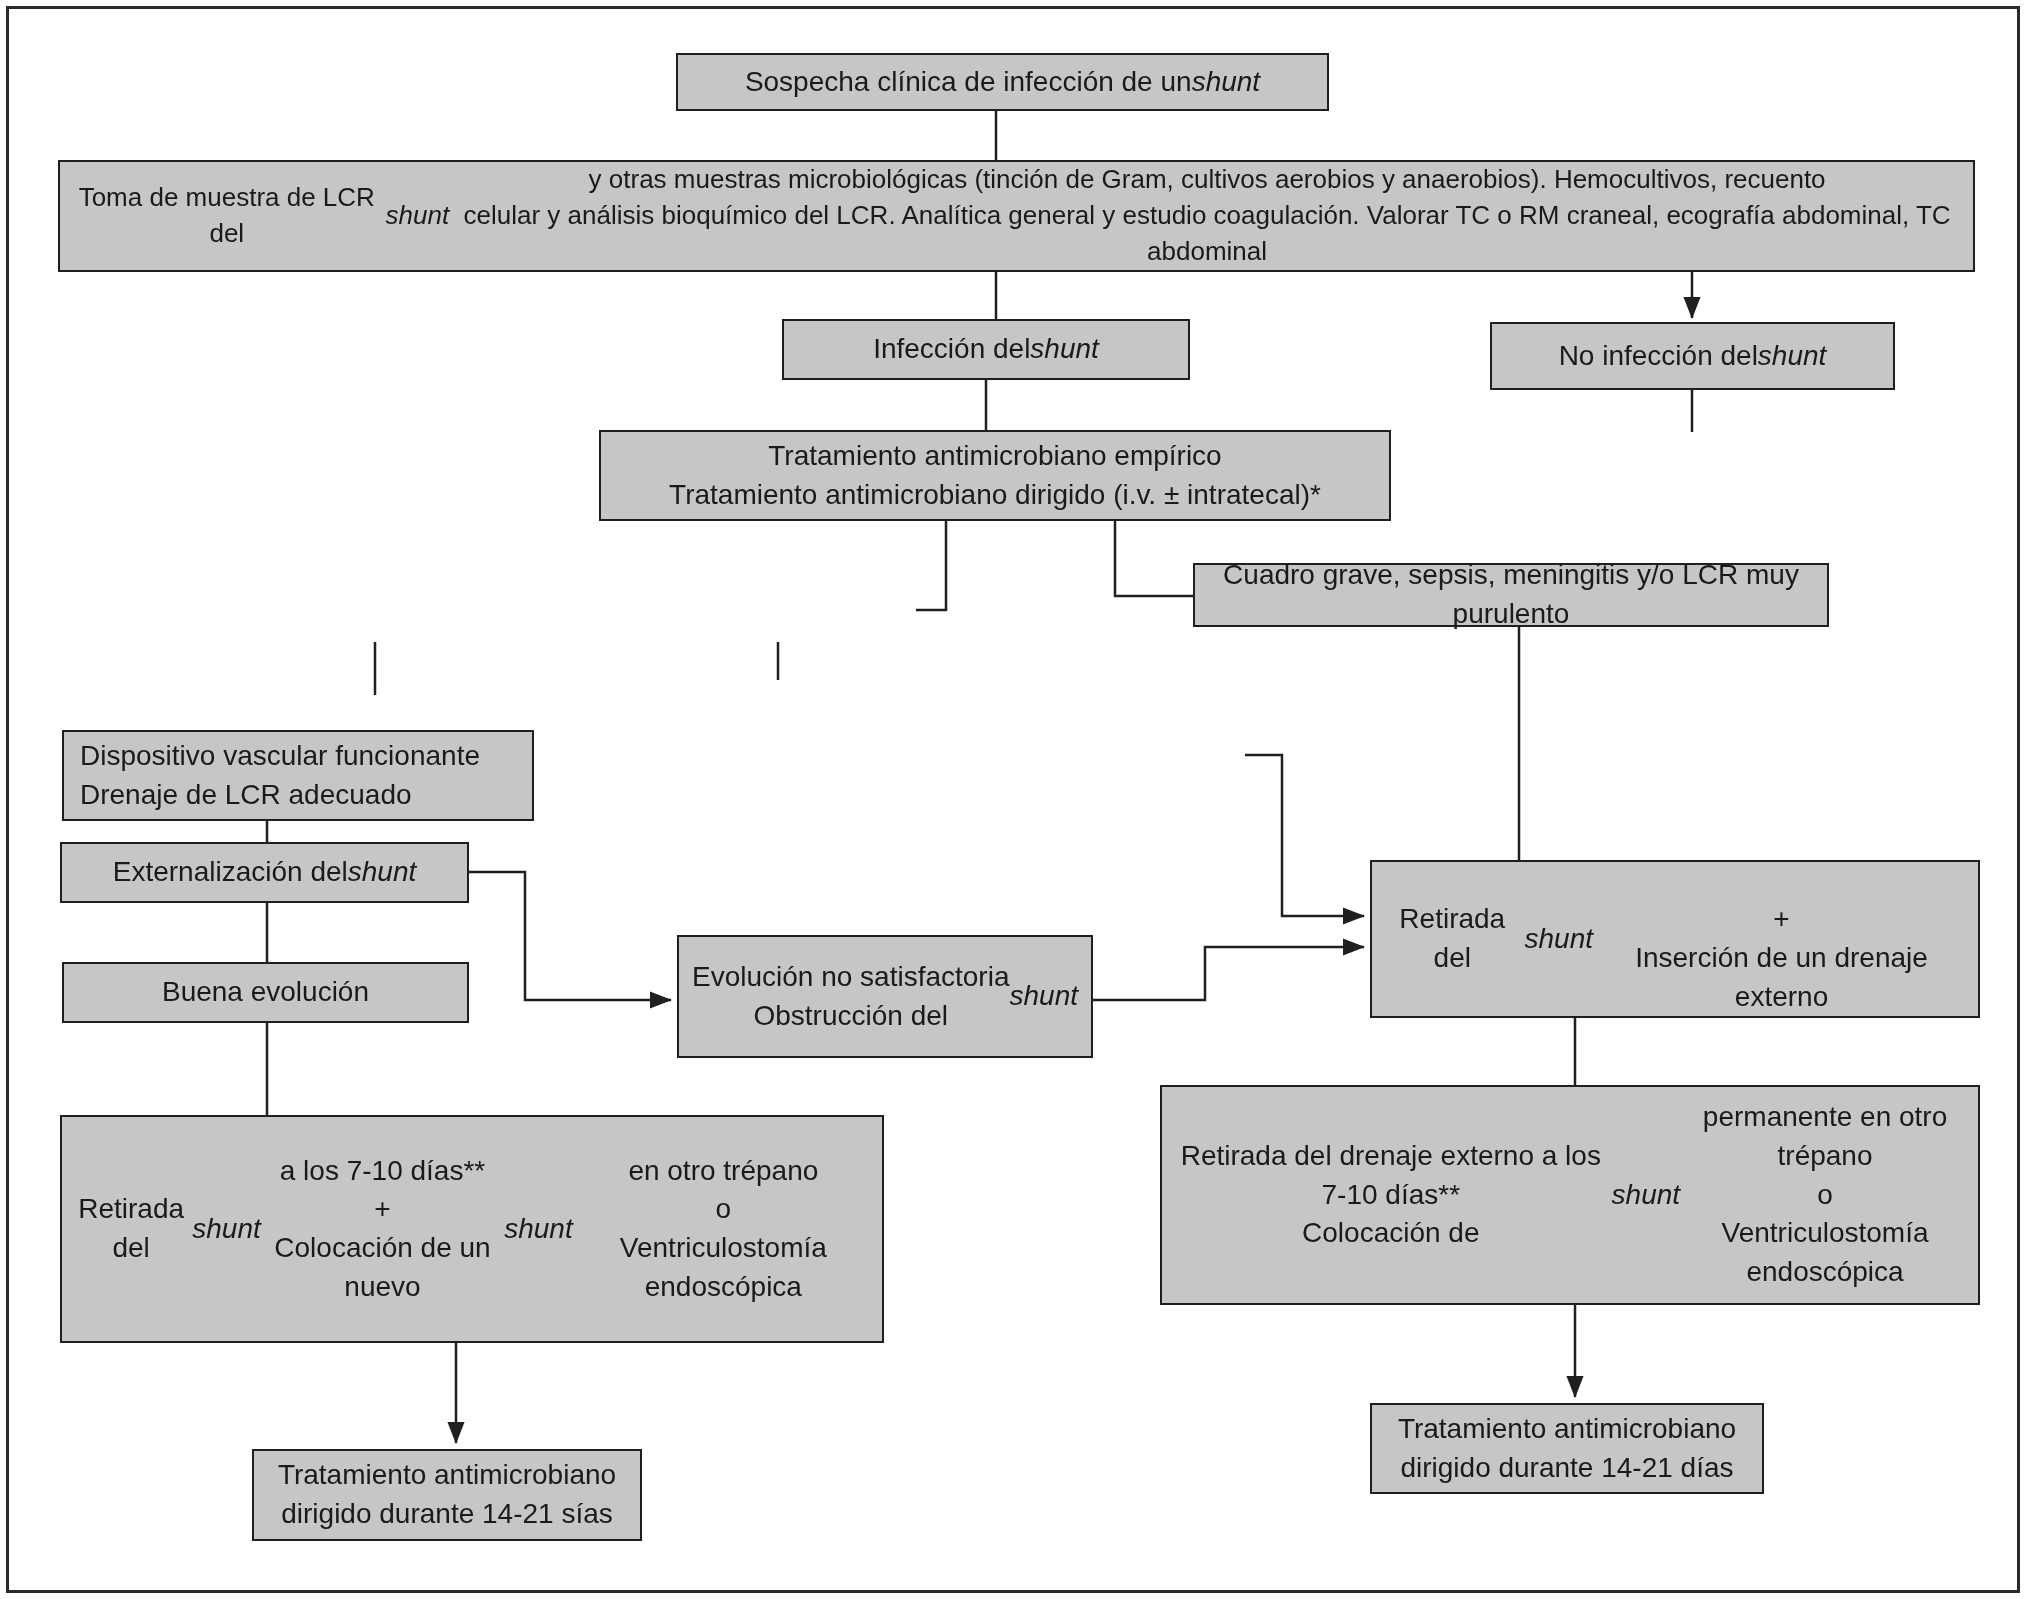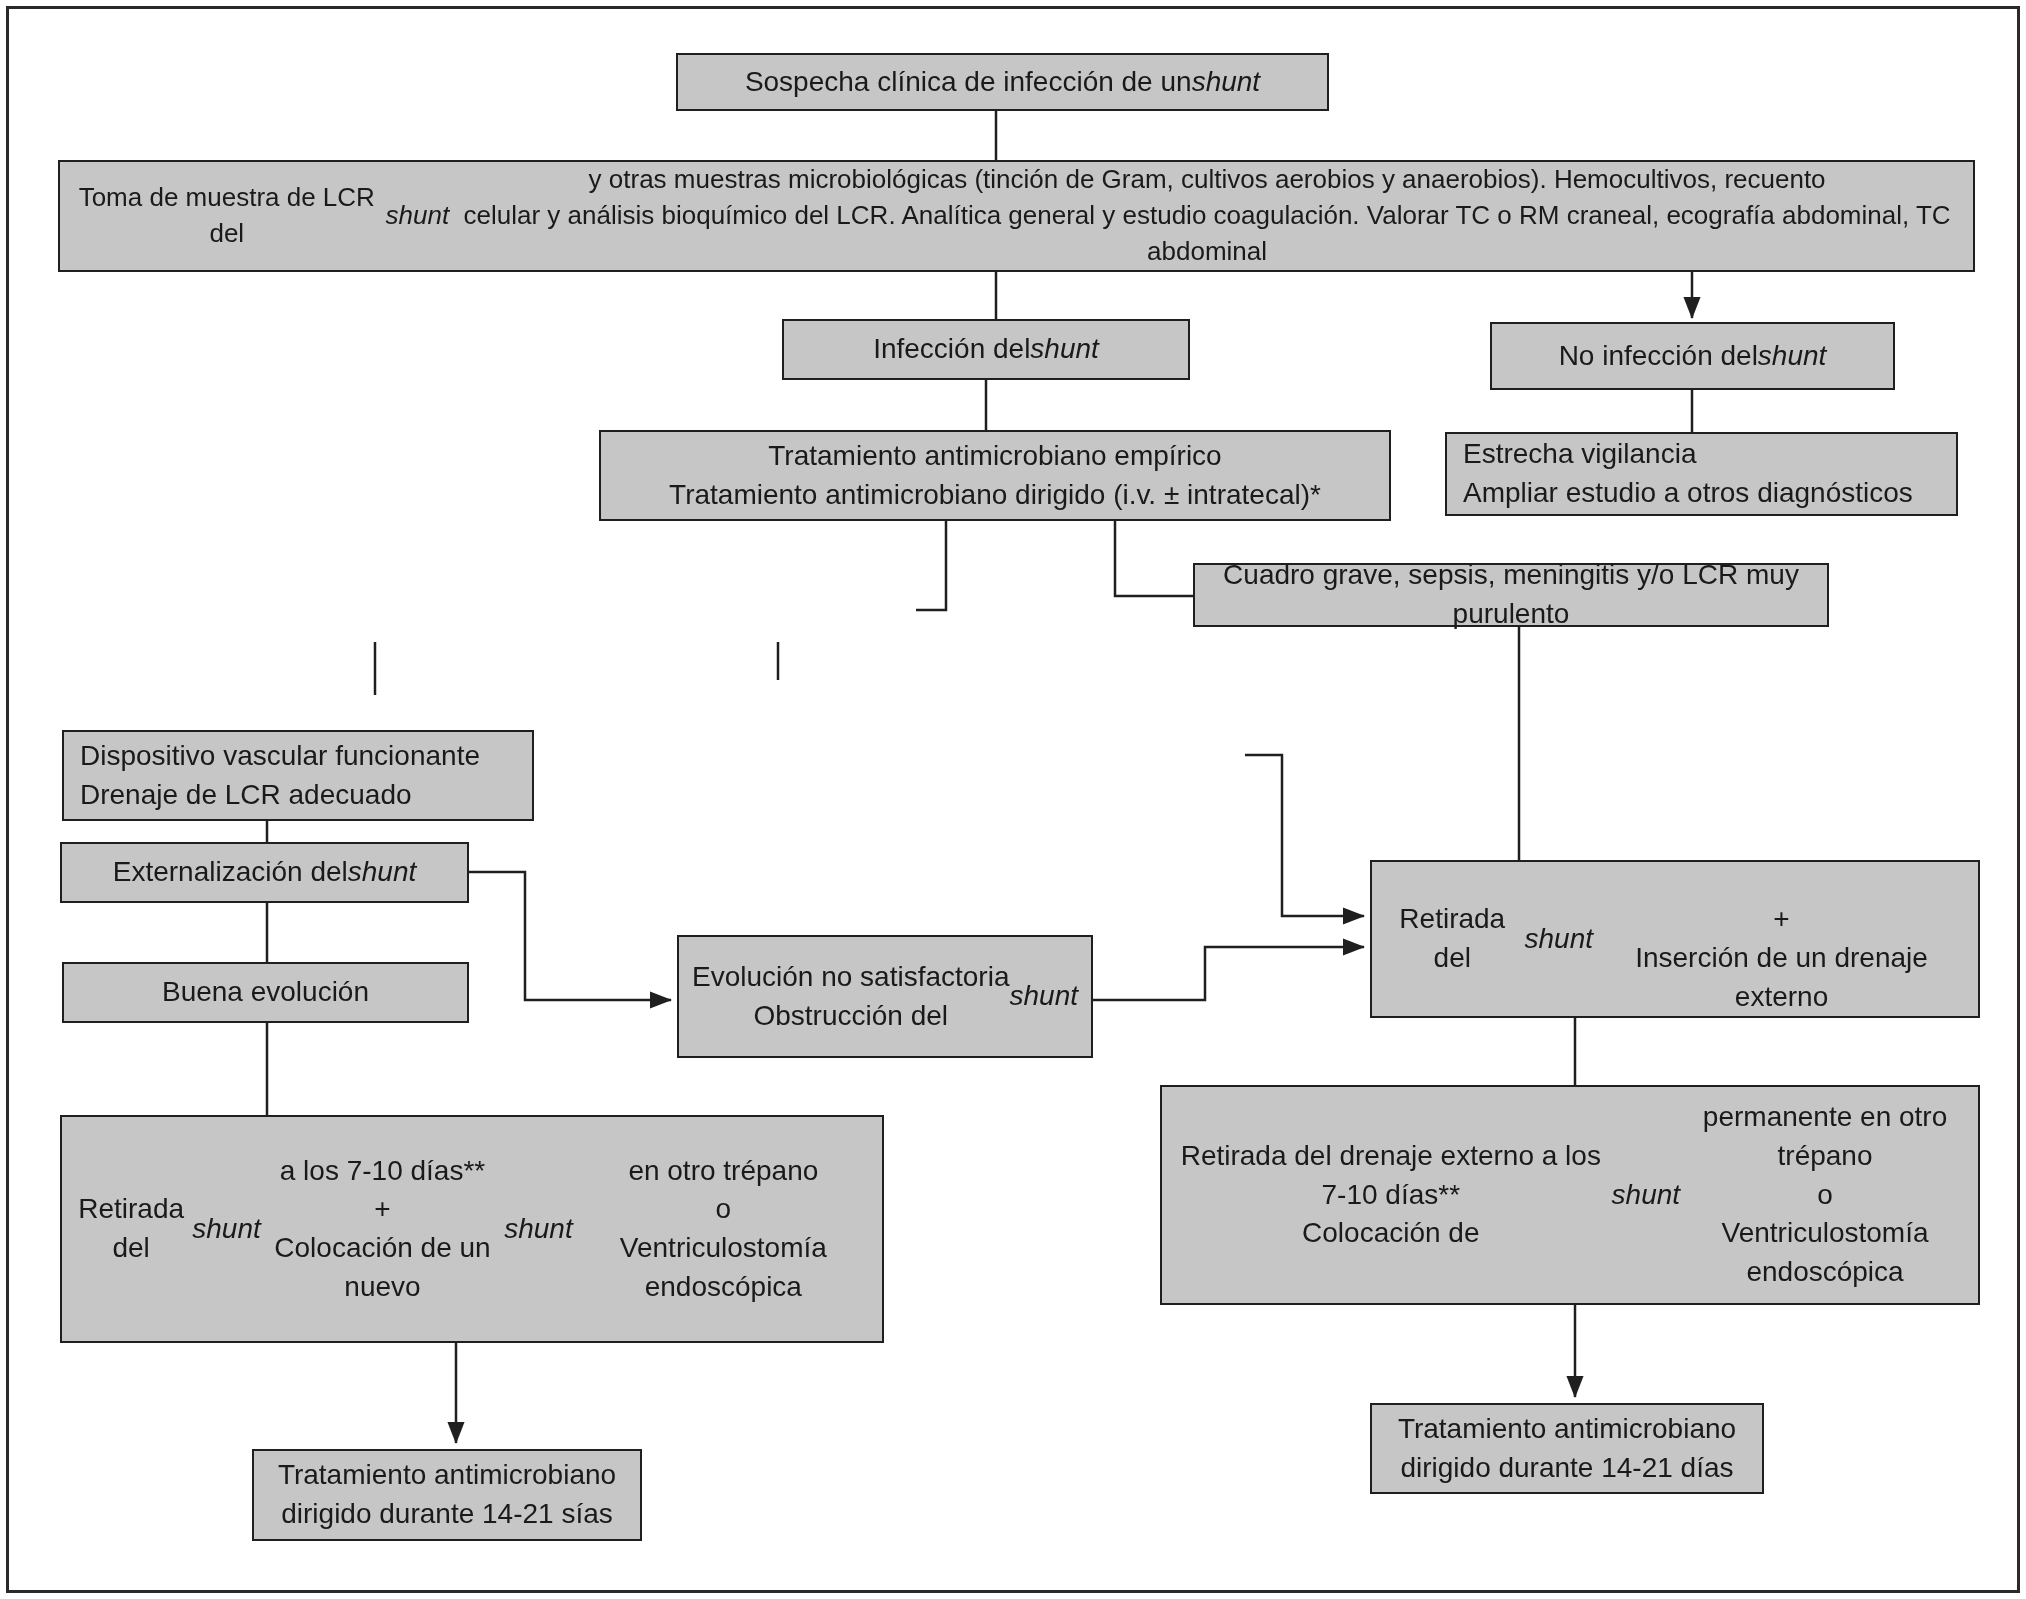--- a/index.html
+++ b/index.html
@@ -88,21 +88,20 @@
     <polyline class="wire" points="1519,627 1519,860"></polyline>
     <polyline class="wire" points="1575,1018 1575,1085"></polyline>
     <polyline class="wire" points="456,1343 456,1443" marker-end="url(#arrow)"></polyline>
     <polyline class="wire" points="1575,1305 1575,1397" marker-end="url(#arrow)"></polyline>
   </svg>
 
   <div class="box" id="n-suspicion">Sospecha clínica de infección de un <i>shunt</i></div>
   <div class="box" id="n-sampling">Toma de muestra de LCR del <i>shunt</i> y otras muestras microbiológicas (tinción de Gram, cultivos aerobios y anaerobios). Hemocultivos, recuento<br>celular y análisis bioquímico del LCR. Analítica general y estudio coagulación. Valorar TC o RM craneal, ecografía abdominal, TC abdominal</div>
   <div class="box" id="n-infection">Infección del <i>shunt</i></div>
   <div class="box" id="n-no-infection">No infección del <i>shunt</i></div>
-  <div class="box left" id="n-surveillance">Estrecha vigilancia<br>Ampliar estudio a otros diagnósticos</div>
   <div class="box" id="n-empirical">Tratamiento antimicrobiano empírico<br>Tratamiento antimicrobiano dirigido (i.v. ± intratecal)*</div>
   <div class="box" id="n-severe">Cuadro grave, sepsis, meningitis y/o LCR muy purulento</div>
   <div class="box left" id="n-device">Dispositivo vascular funcionante<br>Drenaje de LCR adecuado</div>
   <div class="box" id="n-external">Externalización del <i>shunt</i></div>
   <div class="box" id="n-good">Buena evolución</div>
   <div class="box" id="n-unsat">Evolución no satisfactoria<br>Obstrucción del <i>shunt</i></div>
   <div class="box" id="n-removal">Retirada del <i>shunt</i><br>+<br>Inserción de un drenaje externo</div>
   <div class="box" id="n-removal710">Retirada del <i>shunt</i> a los 7-10 días**<br>+<br>Colocación de un nuevo <i>shunt</i> en otro trépano<br>o<br>Ventriculostomía endoscópica</div>
   <div class="box" id="n-drainremoval">Retirada del drenaje externo a los 7-10 días**<br>Colocación de <i>shunt</i> permanente en otro trépano<br>o<br>Ventriculostomía endoscópica</div>
   <div class="box" id="n-tto-left">Tratamiento antimicrobiano<br>dirigido durante 14-21 sías</div>

